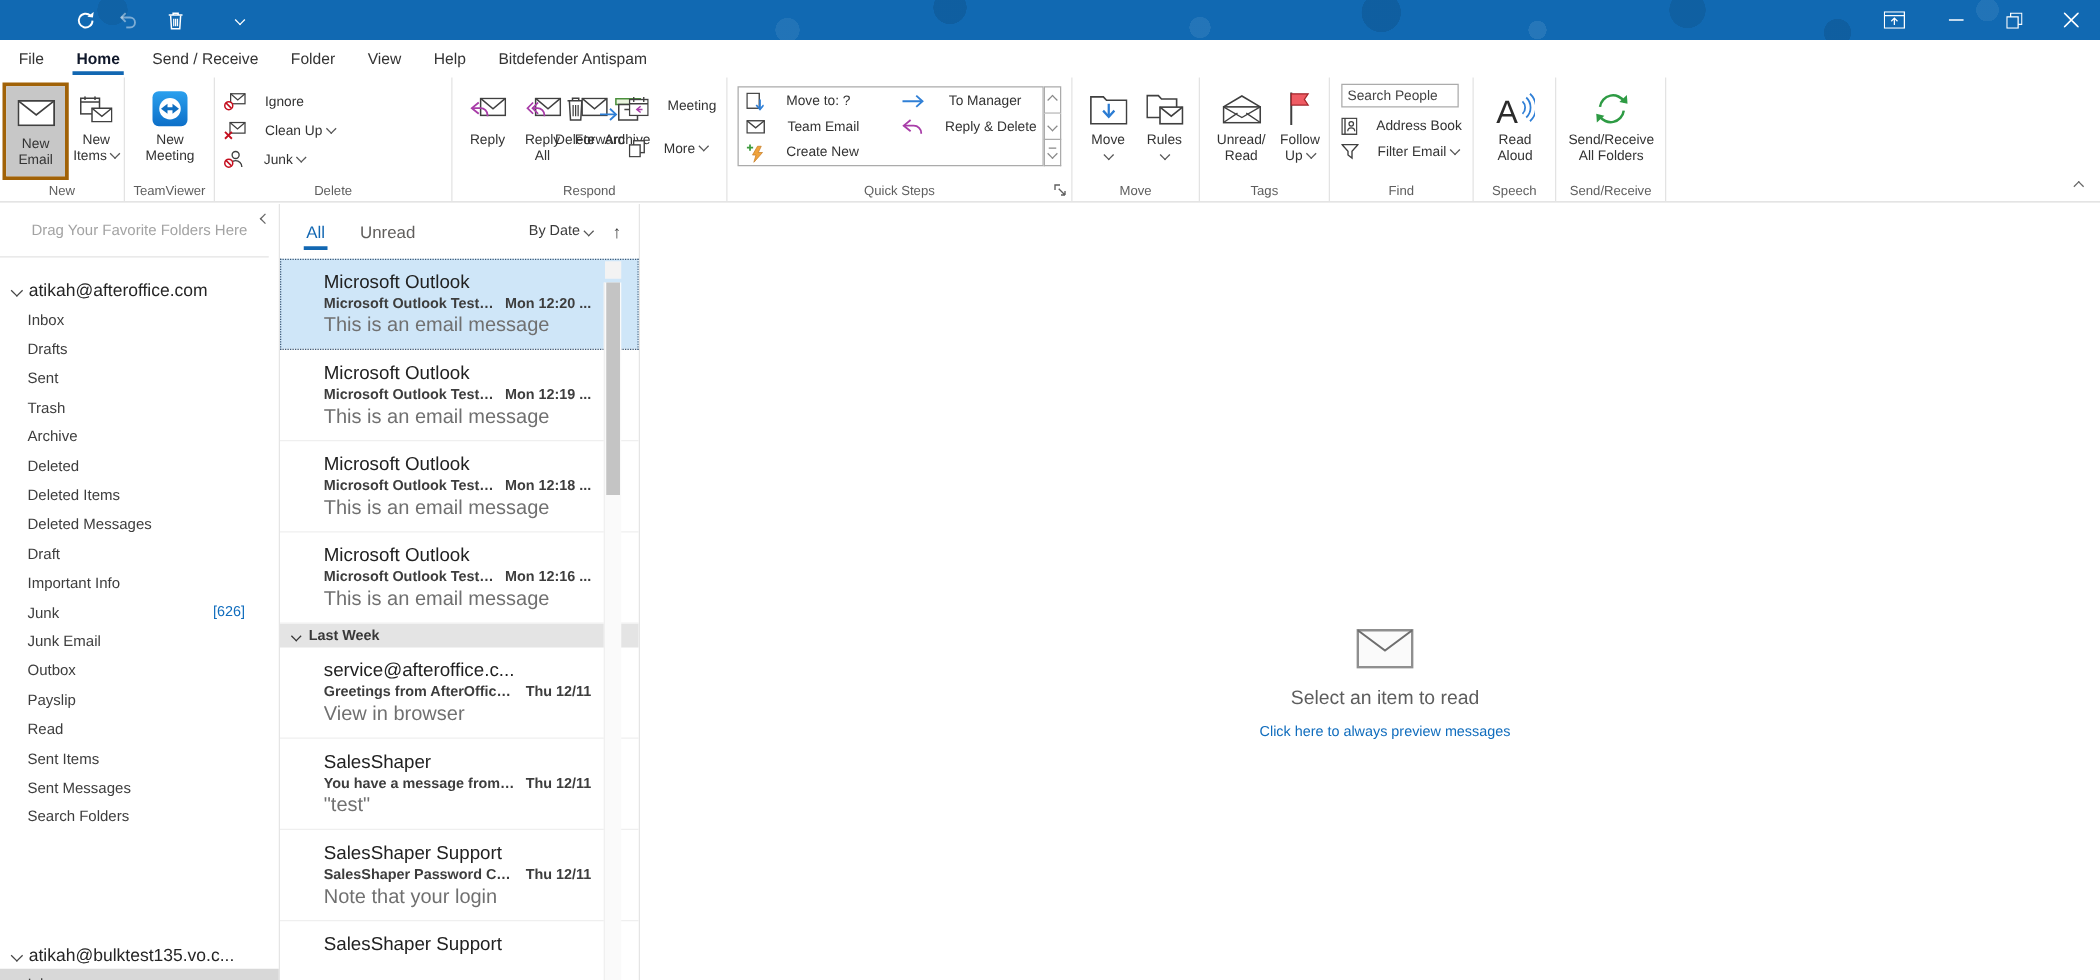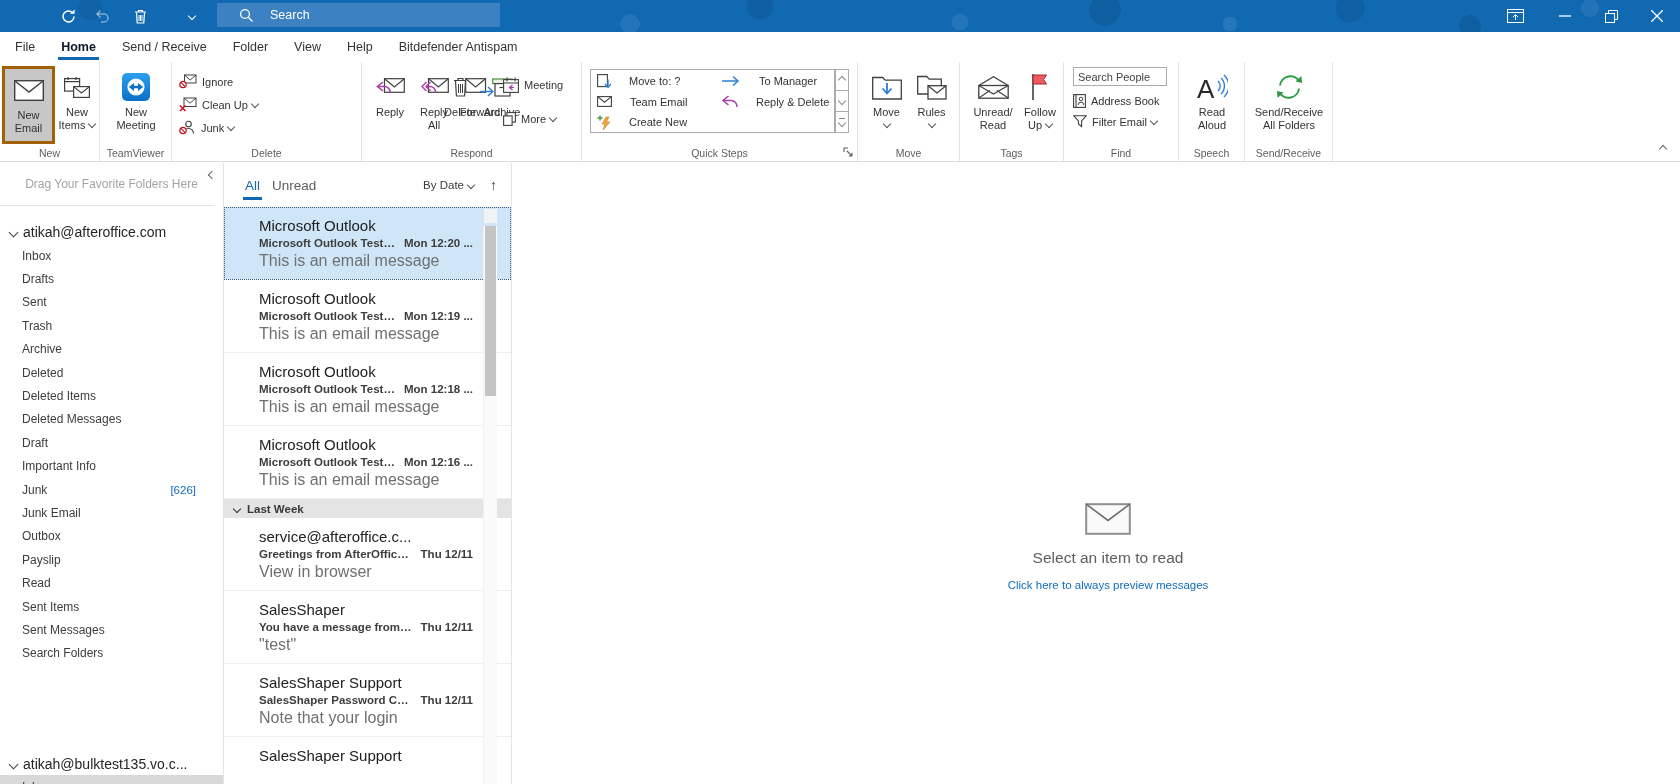--- a/index.html
+++ b/index.html
@@ -37,21 +37,21 @@
   .menubar .tab.active::after{content:'';position:absolute;left:10px;right:10px;bottom:2px;height:3px;background:#1267b2}
 
   
   .ribbon{position:absolute;left:0;top:62px;width:100%;height:100px;background:#fff;border-bottom:1px solid #dcdcdc;box-sizing:border-box;}
   .rgroup{position:absolute;top:0;height:99px;border-right:1px solid #e3e3e3;box-sizing:border-box;}
   .glabel{position:absolute;left:0;right:0;bottom:2px;text-align:center;font-size:10.5px;color:#5e5e5e;white-space:nowrap}
   .btn-lg{position:absolute;top:4px;height:76px;display:flex;flex-direction:column;align-items:center;
           font-size:11px;line-height:13px;color:#333;text-align:center}
   .btn-lg .ic{height:36px;display:flex;align-items:center;justify-content:center;margin-top:3px}
   .btn-lg .lbl{margin-top:1px}
-  .btn-sm{position:absolute;display:flex;align-items:center;gap:5px;height:21px;font-size:11px;color:#333;white-space:nowrap}
+  .btn-sm{position:absolute;display:flex;align-items:center;gap:15px;height:21px;font-size:11px;color:#333;white-space:nowrap}
   .chev{display:inline-block;width:5px;height:5px;border-right:1.2px solid #555;border-bottom:1.2px solid #555;
         transform:rotate(45deg);margin-left:4px;vertical-align:2px}
   .chev.up{transform:rotate(-135deg);vertical-align:-1px}
   .annot{position:absolute;left:2px;top:4px;width:53px;height:78px;border:3px solid #a16207;box-sizing:border-box;z-index:3}
   .annot .btn-lg{position:absolute;left:0;top:0;width:47px;height:72px;background:#c7c7c7}
   .qsbox{position:absolute;left:8px;top:7px;width:245px;height:64px;border:1px solid #ababab;box-sizing:border-box;
          display:grid;grid-template-columns:124px 117px;grid-auto-rows:20.5px;padding-top:1px}
   .qsitem{display:flex;align-items:center;gap:18px;font-size:11px;padding-left:6px;white-space:nowrap}
   .qsrail{position:absolute;left:253px;top:7px;width:14px;height:64px;display:flex;flex-direction:column}
   .qsrail button{flex:1;border:1px solid #ababab;border-top:none;background:#fff;display:flex;flex-direction:column;
@@ -81,21 +81,21 @@
   .folder{height:23.4px;display:flex;align-items:center;padding:0 27px 0 22px;font-size:12px;color:#3d3d3d}
   .folder .fcount{margin-left:auto;color:#0f6cbd;font-size:11.5px}
   .folder.selected{background:#d8d8d8}
 
   
   .maillist{position:relative;width:288px;flex:none;border-right:1px solid #e5e5e5;box-sizing:border-box;background:#fff;overflow:hidden}
   .tabsrow{height:44px;display:flex;align-items:center;padding:0 14px 0 19px;box-sizing:border-box}
   .ltab{font-size:13.5px;color:#605e5c;position:relative;height:44px;display:flex;align-items:center;padding:16px 2px}
   .ltab.active{color:#1267b2}
   .ltab.active::after{content:'';position:absolute;left:0;right:0;bottom:7px;height:3px;background:#1267b2}
-  .ltab + .ltab{margin-left:8px}
+  .ltab + .ltab{margin-left:24px}
   .sortby{margin-left:auto;font-size:11.5px;color:#3b3b3b;display:flex;align-items:center}
   .sortarrow{margin-left:16px;font-size:14px;color:#3b3b3b}
   .band{height:19px;background:#e4e4e4;display:flex;align-items:center;padding-left:10px;font-size:11.5px;
         font-weight:bold;color:#383838;gap:7px}
   .band .twist{width:5px;height:5px;border-color:#333}
   .email{height:73px;box-sizing:border-box;padding:10px 38px 0 35px;border-bottom:1px solid #efefef;position:relative}
   .email.selected{background:#cfe6f8;outline:1px dotted #3c5a78;outline-offset:-1px}
   .email .sender{font-size:15px;line-height:17px;color:#212121;white-space:nowrap;overflow:hidden}
   .email .l2{display:flex;margin-top:3px;font-size:11.5px;font-weight:bold;color:#3d3d3d}
   .email .subj{white-space:nowrap;overflow:hidden;text-overflow:ellipsis}
@@ -133,29 +133,20 @@
     <button class="qat" style="left:126px">
       <svg width="13" height="15" viewBox="0 0 13 15">
           <path d="M1 3h11M4.5 3V1.5h4V3" fill="none" stroke="#fff" stroke-width="1.2"></path>
           <path d="M2.5 3.5 3.2 14h6.6l.7-10.5" fill="none" stroke="#fff" stroke-width="1.2"></path>
           <path d="M5 6v6M6.5 6v6M8 6v6" stroke="#fff" stroke-width="1"></path>
         </svg>
     </button>
     <button class="qat" style="left:178px">
       <span class="chev" style="border-color:#fff;margin:0"></span>
     </button>
-    <div class="searchbox">
-      <span class="mag">
-        <svg width="15" height="15" viewBox="0 0 15 15">
-            <circle cx="6" cy="6" r="4.4" fill="none" stroke="#fff" stroke-width="1.3"></circle>
-            <path d="M9.5 9.5 13.5 13.5" stroke="#fff" stroke-width="1.3"></path>
-          </svg>
-      </span>
-      <input type="text" placeholder="Search" style="">
-    </div>
     <button class="winbtn" style="left:1494px">
       <svg width="17" height="14" viewBox="0 0 17 14">
           <rect x="0.5" y="0.5" width="16" height="13" fill="none" stroke="#fff"></rect>
           <path d="M0.5 3.5h16" stroke="#fff"></path>
           <path d="M8.5 11V6M6 8l2.5-2.5L11 8" fill="none" stroke="#fff"></path>
         </svg>
     </button>
     <button class="winbtn" style="left:1544px">
       <svg width="12" height="2" viewBox="0 0 12 2">
           <path d="M0 1h12" stroke="#fff" stroke-width="1.3"></path>

